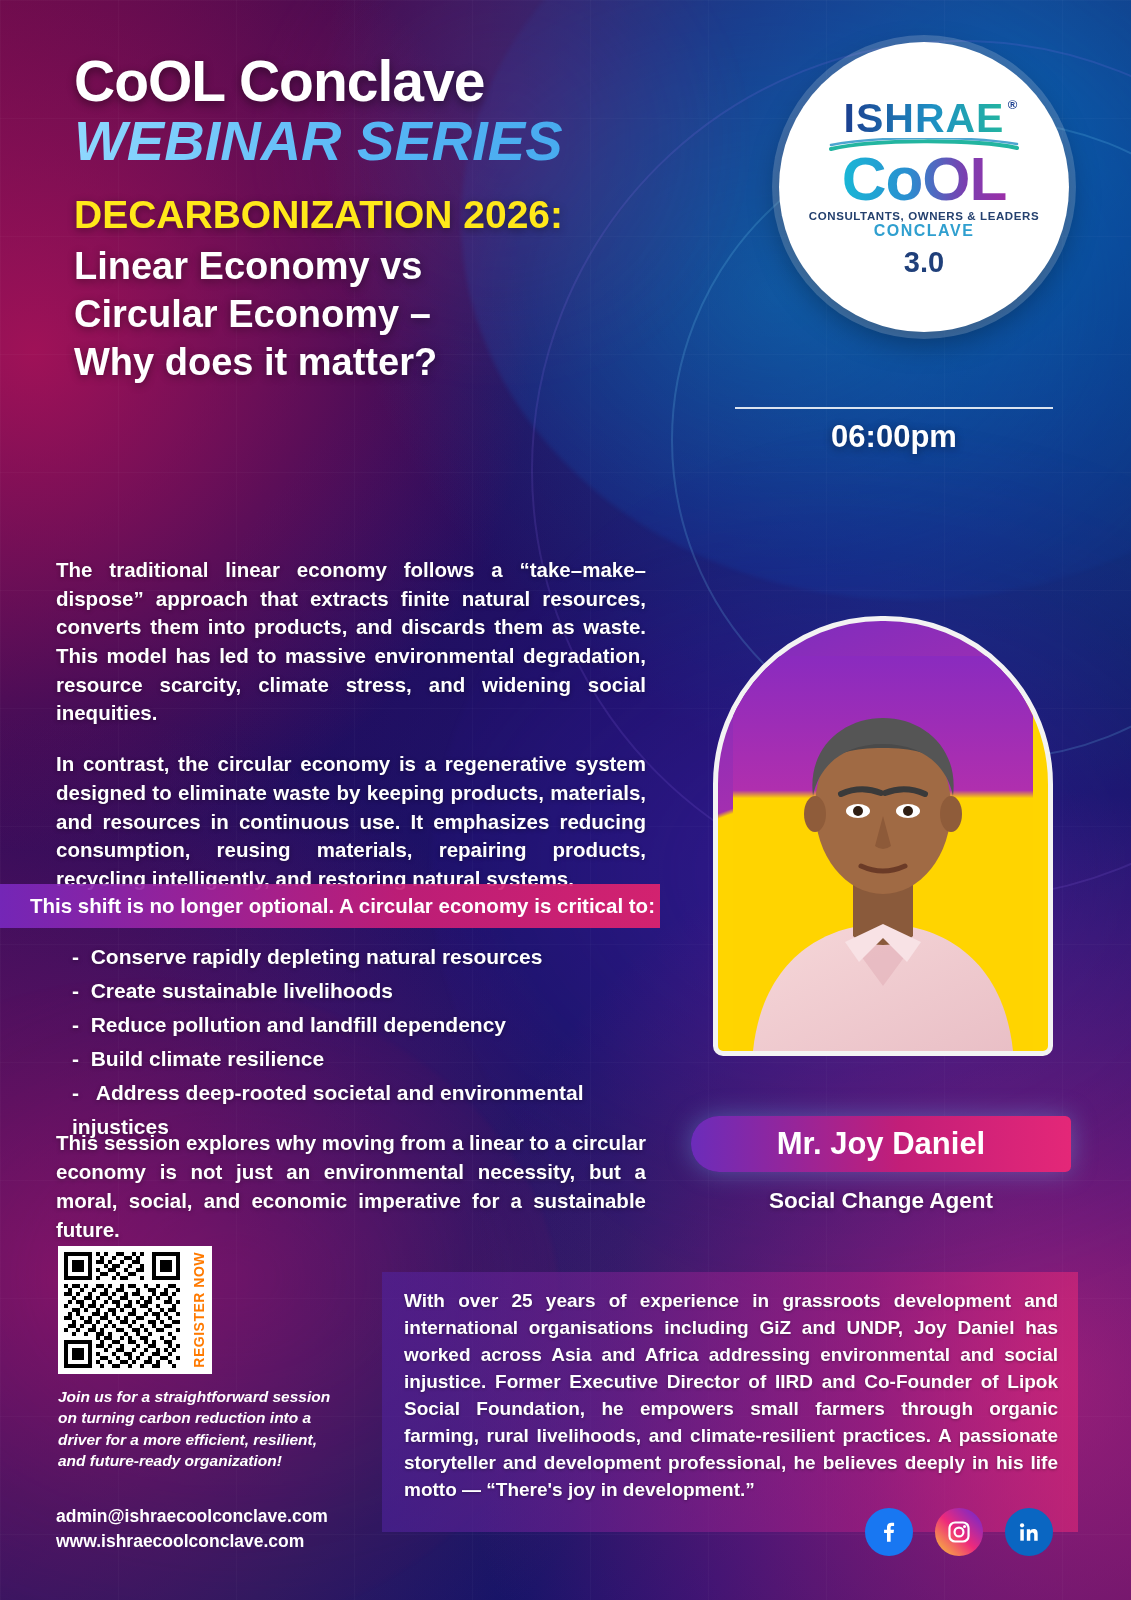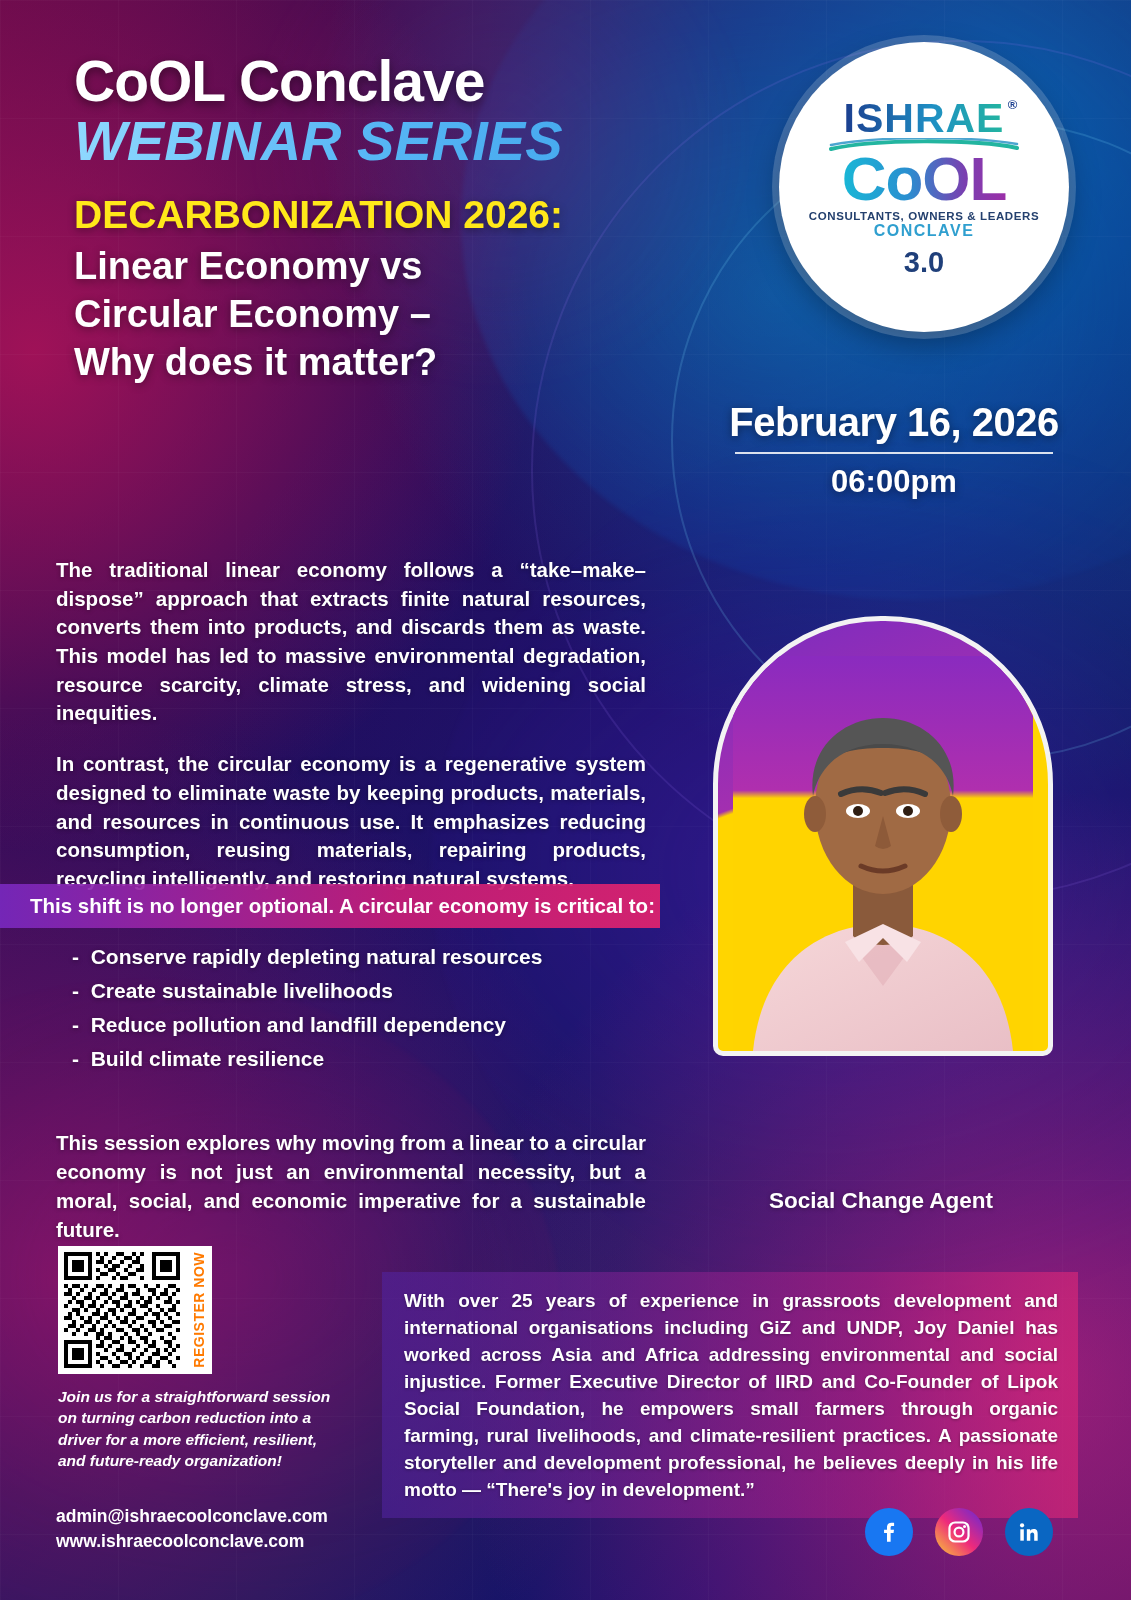--- a/index.html
+++ b/index.html
@@ -175,21 +175,21 @@
   }
   .name-plate span { color: #ffffff; font-size: 31px; font-weight: 700; }
   .speaker-role {
     position: absolute; right: 60px; top: 1186px; width: 380px; text-align: center; z-index: 6;
     color: #ffffff; font-size: 22.5px; font-weight: 700; line-height: 1.35;
     text-shadow: 0 1px 4px rgba(0,0,0,.35);
   }
   .bio {
     position: absolute; left: 382px; top: 1272px; width: 696px; z-index: 6;
     background: linear-gradient(90deg, rgba(80,35,160,0.58) 0%, rgba(170,30,130,0.58) 70%, rgba(225,40,120,0.62) 100%);
-    padding: 16px 20px 14px 22px;
+    padding: 16px 20px 28px 22px;
   }
   .bio p {
     color: #ffffff; font-size: 19px; font-weight: 600; line-height: 1.42; text-align: justify;
     text-shadow: 0 1px 3px rgba(0,0,0,.35);
   }
 
   
   .footer-contact {
     position: absolute; left: 56px; bottom: 46px; z-index: 6;
     color: #ffffff; font-size: 17.5px; font-weight: 600; line-height: 1.42;
@@ -232,39 +232,39 @@
       <path d="M2 11 C 45 1, 145 1, 188 10" stroke="#23b5a0" stroke-width="4" fill="none" stroke-linecap="round"></path>
       <path d="M2 7 C 50 -2, 140 -2, 188 6" stroke="#1f8fc4" stroke-width="2.5" fill="none" stroke-linecap="round" opacity=".8"></path>
     </svg>
     <div class="logo-cool">CoOL</div>
     <div class="logo-sub">CONSULTANTS, OWNERS &amp; LEADERS</div>
     <div class="logo-sub2">CONCLAVE</div>
     <div class="logo-ver">3.0</div>
   </div>
 
   <div class="date-block">
-    <div class="date-main">February 16, 2026</div>
     <div class="date-rule"></div>
     <div class="date-time">06:00pm</div>
   </div>
 
   <div class="copy">
     <p>The traditional linear economy follows a “take–make–dispose” approach that extracts finite natural resources, converts them into products, and discards them as waste. This model has led to massive environmental degradation, resource scarcity, climate stress, and widening social inequities.</p>
     <p>In contrast, the circular economy is a regenerative system designed to eliminate waste by keeping products, materials, and resources in continuous use. It emphasizes reducing consumption, reusing materials, repairing products, recycling intelligently, and restoring natural systems.</p>
   </div>
 
   <div class="banner">
     <span>This shift is no longer optional. A circular economy is critical to:</span>
   </div>
 
   <ul class="bullets">
     <li>Conserve rapidly depleting natural resources</li>
     <li>Create sustainable livelihoods</li>
     <li>Reduce pollution and landfill dependency</li>
     <li>Build climate resilience</li>
+    <li> Address deep-rooted societal and environmental injustices</li>
   </ul>
 
   <div class="closing">
     <p>This session explores why moving from a linear to a circular economy is not just an environmental necessity, but a moral, social, and economic imperative for a sustainable future.</p>
   </div>
 
   <div class="qr-wrap">
     <div class="qr">
       <svg class="qr-inner" viewBox="0 0 29 29" shape-rendering="crispEdges">
         <rect width="29" height="29" fill="#fff"></rect>
@@ -533,20 +533,23 @@
 
       <path d="M150 160 L 142 190 q 8 6 16 0 Z" fill="#8d5a39"></path>
 
       <path d="M128 210 q 22 10 44 0" stroke="#6b3b27" stroke-width="5" fill="none" stroke-linecap="round"></path>
 
       <path d="M150 268 L 112 286 L 126 306 L 150 282 Z" fill="#f8e2e5"></path>
       <path d="M150 268 L 188 286 L 174 306 L 150 282 Z" fill="#f8e2e5"></path>
     </svg>
   </div>
 
+  <div class="name-plate">
+    <span>Mr. Joy Daniel</span>
+  </div>
   <div class="speaker-role">
     <div>Social Change Agent</div>
   </div>
 
   <div class="bio">
     <p>With over 25 years of experience in grassroots development and international organisations including GiZ and UNDP, Joy Daniel has worked across Asia and Africa addressing environmental and social injustice. Former Executive Director of IIRD and Co-Founder of Lipok Social Foundation, he empowers small farmers through organic farming, rural livelihoods, and climate-resilient practices. A passionate storyteller and development professional, he believes deeply in his life motto — “There's joy in development.”</p>
   </div>
 
   <div class="footer-contact">
     <div>admin@ishraecoolconclave.com</div>

